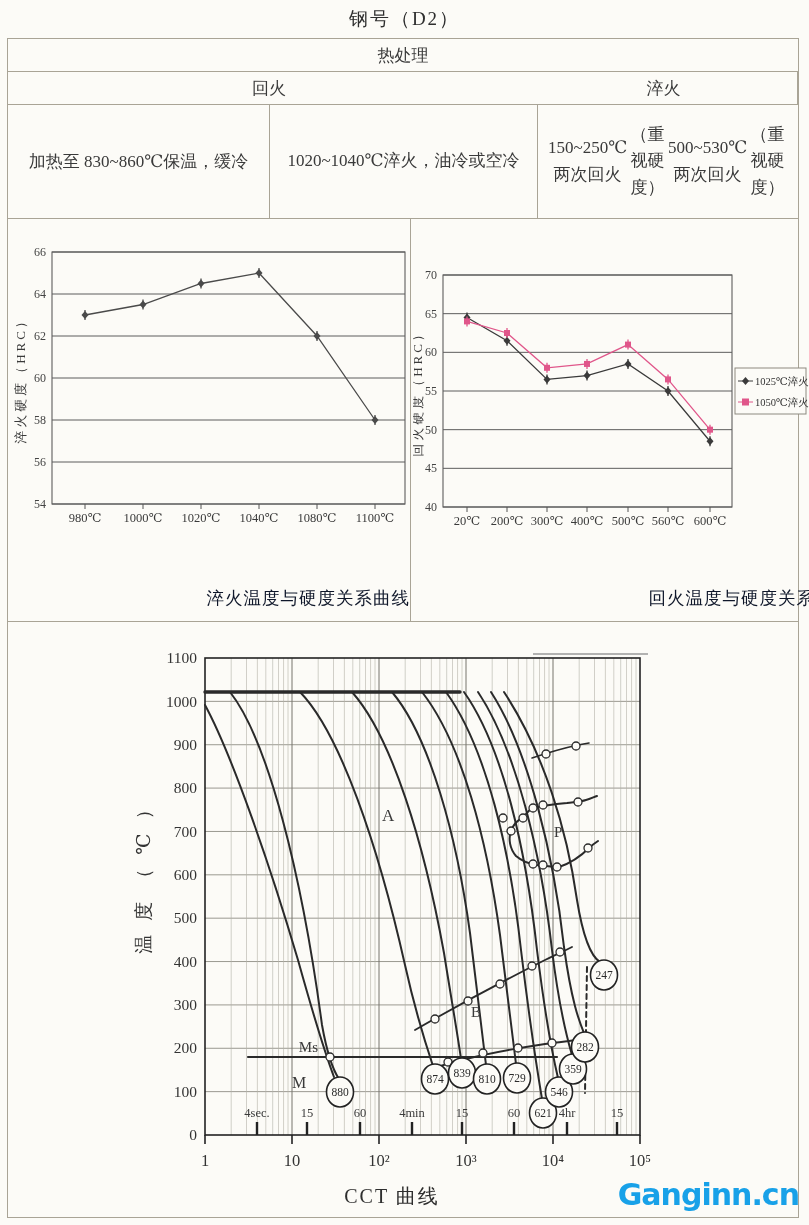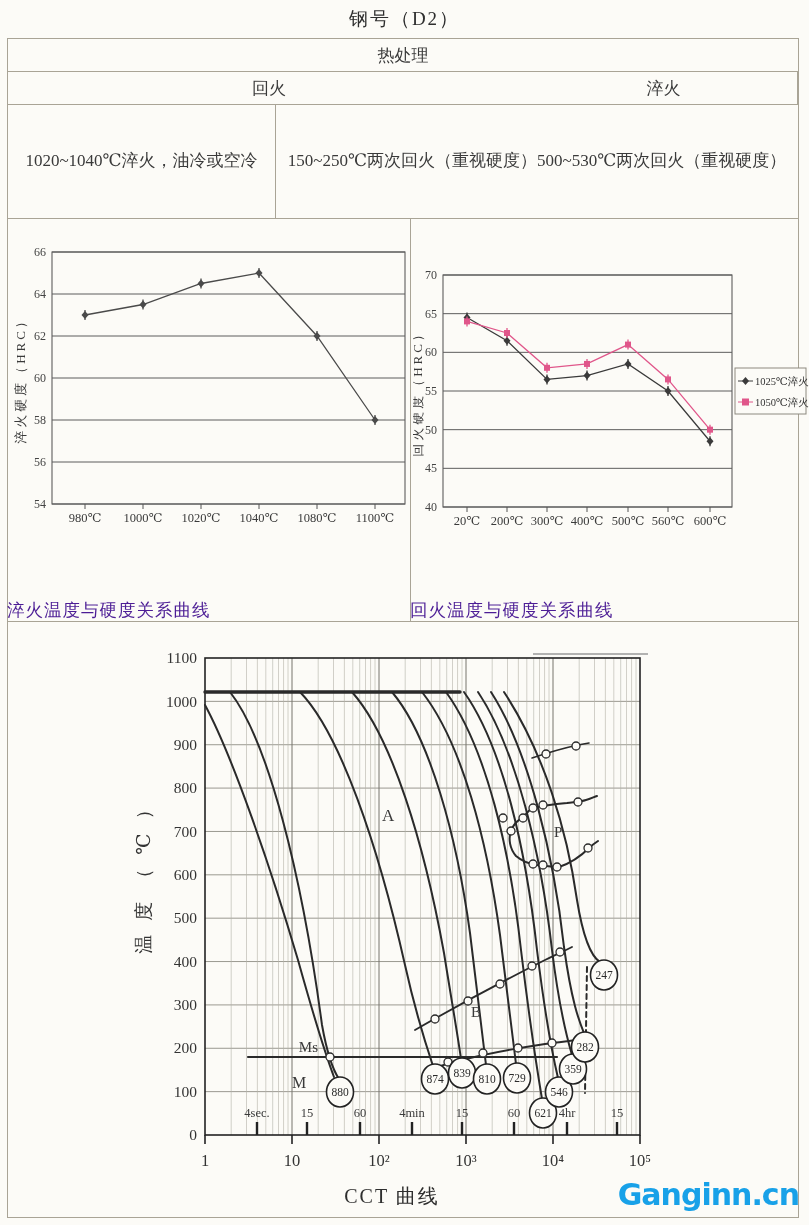--- a/index.html
+++ b/index.html
@@ -15,21 +15,21 @@
   #tbl{left:7px;top:38px;width:792px;}
   .trow{display:flex;box-sizing:border-box;}
   .tcell{box-sizing:border-box;display:flex;align-items:center;justify-content:center;
          text-align:center;font-size:17px;color:#3a3a3a;padding:2px 10px;}
   .bb{border-bottom:1px solid #a9a496;}
   .br{border-right:1px solid #a9a496;}
   
   #charts-region{left:7px;top:218px;width:792px;height:404px;border-left:1px solid #a9a496;
       border-right:1px solid #a9a496;border-bottom:1px solid #a9a496;box-sizing:border-box;}
   #charts-divider{left:410px;top:218px;width:1px;height:404px;background:#a9a496;}
-  .chart-caption{font-size:17.5px;color:#4c1d95;text-align:left;letter-spacing:1px;margin-top:12px;}
+  .chart-caption{font-size:17.5px;color:#0f172a;text-align:right;letter-spacing:1px;}
   #caption-quench{left:7px;top:586px;width:403px;}
   #caption-temper{left:410px;top:586px;width:442px;}
   
   #cct-region{left:7px;top:622px;width:792px;height:596px;border-left:1px solid #a9a496;
       border-right:1px solid #a9a496;border-bottom:1px solid #a9a496;box-sizing:border-box;}
   #cct-caption{left:7px;top:1183px;width:770px;text-align:center;font-size:20px;letter-spacing:2px;color:#2e2e2e;}
   #watermark{right:10px;top:1177px;font-family:"DejaVu Sans","Liberation Sans",sans-serif;
       font-weight:800;font-size:30px;letter-spacing:-1px;}
   svg text{font-family:"Liberation Serif","DejaVu Serif",serif;}
 </style>
@@ -40,20 +40,21 @@
 
 <div class="abs tborder" id="tbl">
   <div class="trow bb" style="height:33px;">
     <div class="tcell" style="width:792px;">热处理</div>
   </div>
   <div class="trow bb" style="height:33px;">
     <div class="tcell" style="flex:1;">回火</div>
     <div class="tcell br" style="width:268px;">淬火</div>
   </div>
   <div class="trow" style="height:113px;">
+    <div class="tcell br" style="width:262px;">加热至 830~860℃保温，缓冷</div>
     <div class="tcell br" style="width:268px;line-height:1.9;text-align:center;">1020~1040℃淬火，油冷或空冷</div>
     <div class="tcell" style="flex:1;flex-direction:row;justify-content:center;line-height:1.55;">
       <div>150~250℃两次回火</div>
       <div>（重视硬度）</div>
       <div>500~530℃两次回火</div>
       <div>（重视硬度）</div>
     </div>
   </div>
 </div>
 

